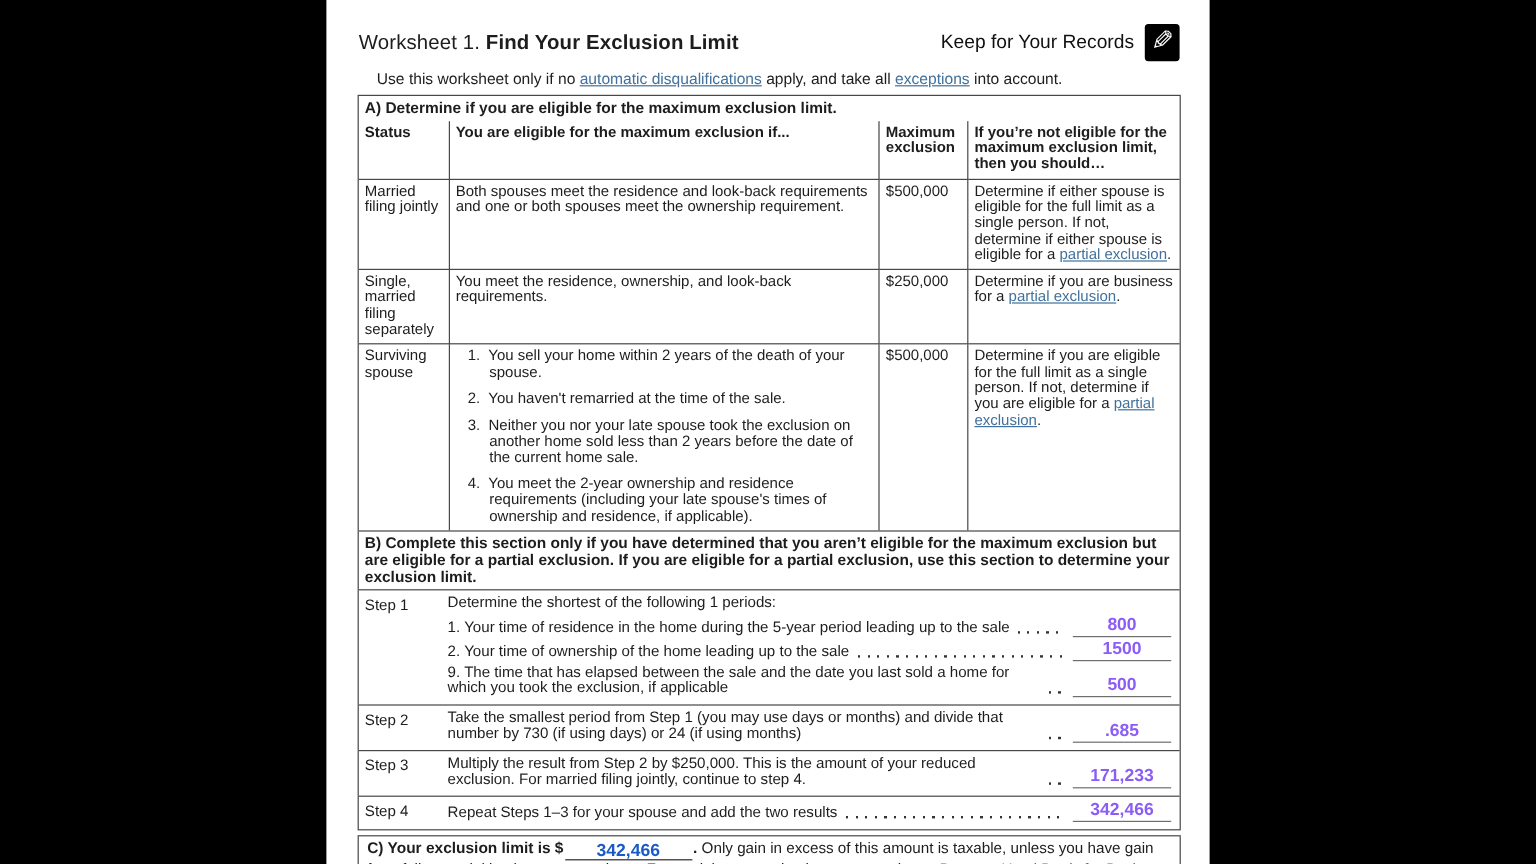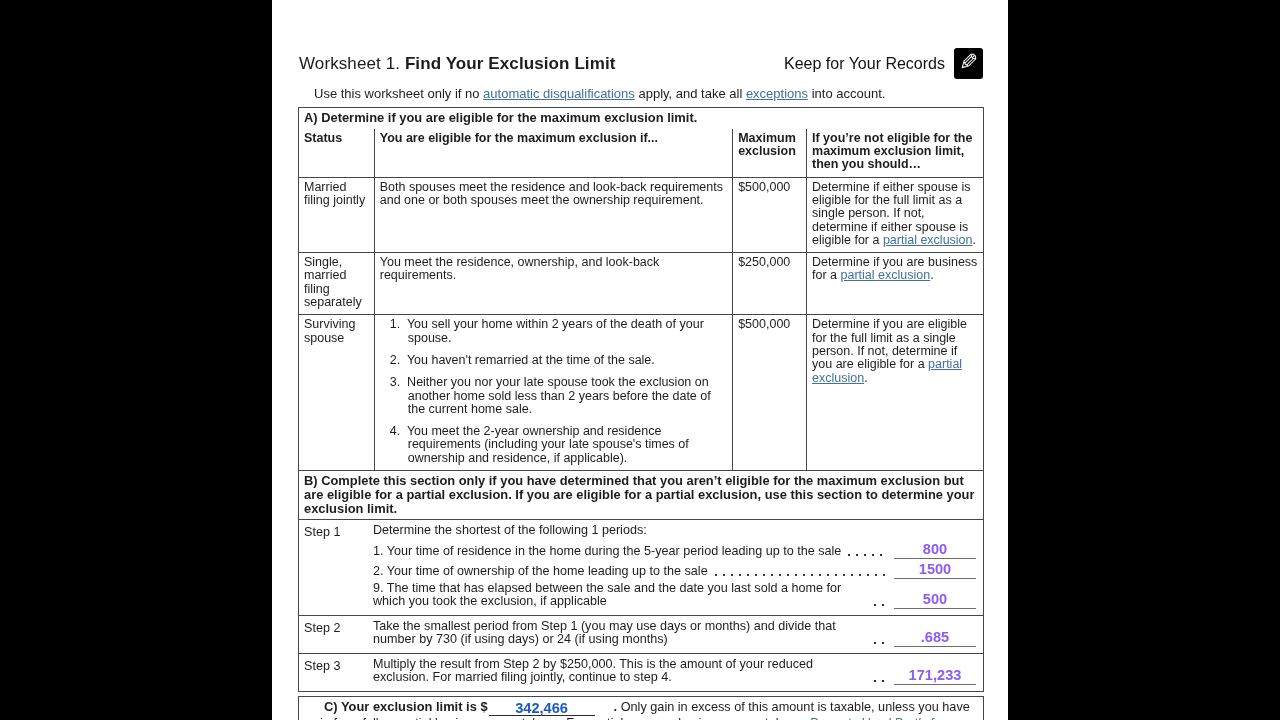--- a/index.html
+++ b/index.html
@@ -2,21 +2,21 @@
 <html><head>
 <meta charset="utf-8">
 <style>
   html,body { margin:0; padding:0; background:#000; }
   body { font-family:"Liberation Sans", sans-serif; color:#1d1d1d; }
   .page {
     width:736px; margin:0 auto; background:#fff; min-height:720px;
     padding:20px 24px 6px 26px; box-sizing:border-box;
   }
   
-  .title-row { display:flex; justify-content:space-between; align-items:center; padding:0 1px;margin-top:28px; }
+  .title-row { display:flex; justify-content:space-between; align-items:center; padding:0 1px; }
   .ws-title { font-size:17px; letter-spacing:0.1px; }
   .ws-title .bold { font-weight:bold; }
   .keep-wrap { display:flex; align-items:center; gap:9px; }
   .keep { font-size:16px; color:#111; }
   .pencil-box {
     width:29px; height:31px; background:#000; border-radius:3px; flex:0 0 auto;
     display:flex; align-items:center; justify-content:center;
   }
   .pencil-box span { color:#fff; font-size:23px; transform:scaleX(-1) translateY(-1px); line-height:1; }
   .intro { margin:7px 0 6px 16px; font-size:13px; }
@@ -43,21 +43,21 @@
   .step-intro { margin-bottom:4px; }
   .sline { display:flex; align-items:flex-end; margin-top:3px; }
   .sline:first-child { margin-top:0; }
   .sline-text { flex:0 1 auto; }
   .leader { flex:1 1 14px; min-width:14px; height:2px; margin:0 6px 3px 7px;
     background:repeating-linear-gradient(90deg,#333 0 1.8px,transparent 1.8px 8px); }
   .vfield { flex:0 0 82px; text-align:center; color:#8b5cf6; font-weight:bold; font-size:14.6px;
     line-height:15px; border-bottom:1.5px solid #6e6e6e; padding-bottom:1px; }
   
   .c-box { border:1.6px solid #474747; margin-top:4px; padding:3px 7px 6px; font-size:12.7px; line-height:14px; }
-  .c-lead { font-weight:bold; font-size:12.9px;margin-left:18px; }
+  .c-lead { font-weight:bold; font-size:12.9px; }
   .c-value { display:inline-block; width:106px; text-align:center; border-bottom:1.6px solid #2c2c2c;
     color:#1b5ac6; font-weight:bold; font-size:14.6px; line-height:14px; vertical-align:-2px; margin:0 1px; }
 </style>
 </head>
 <body>
 
 <div class="page">
 
   <div class="title-row">
     <div class="ws-title">
@@ -154,20 +154,30 @@
         <div class="step">
           <div class="step-label">Step 3</div>
           <div class="step-body">
             <div class="sline">
               <span class="sline-text">Multiply the result from Step 2 by $250,000. This is the amount of your reduced exclusion. For married filing jointly, continue to step 4.</span>
               <span class="leader"></span>
               <span class="vfield">171,233</span>
             </div>
           </div>
         </div>
+        <div class="step">
+          <div class="step-label">Step 4</div>
+          <div class="step-body">
+            <div class="sline">
+              <span class="sline-text">Repeat Steps 1–3 for your spouse and add the two results</span>
+              <span class="leader"></span>
+              <span class="vfield">342,466</span>
+            </div>
+          </div>
+        </div>
       </div>
   </div>
 
   <div class="c-box">
     <span class="c-lead">C) Your exclusion limit is $</span><span class="c-value">342,466</span><span class="c-lead">.</span><span id="c-segs"><span> Only gain in excess of this amount is taxable, unless you have gain from full or partial business or rental use. For partial use as a business or rental, see </span><a class="doclink it" href="#">Property Used Partly for Business or Rental</a></span>
   </div>
 
 </div>
 
 </body></html>

